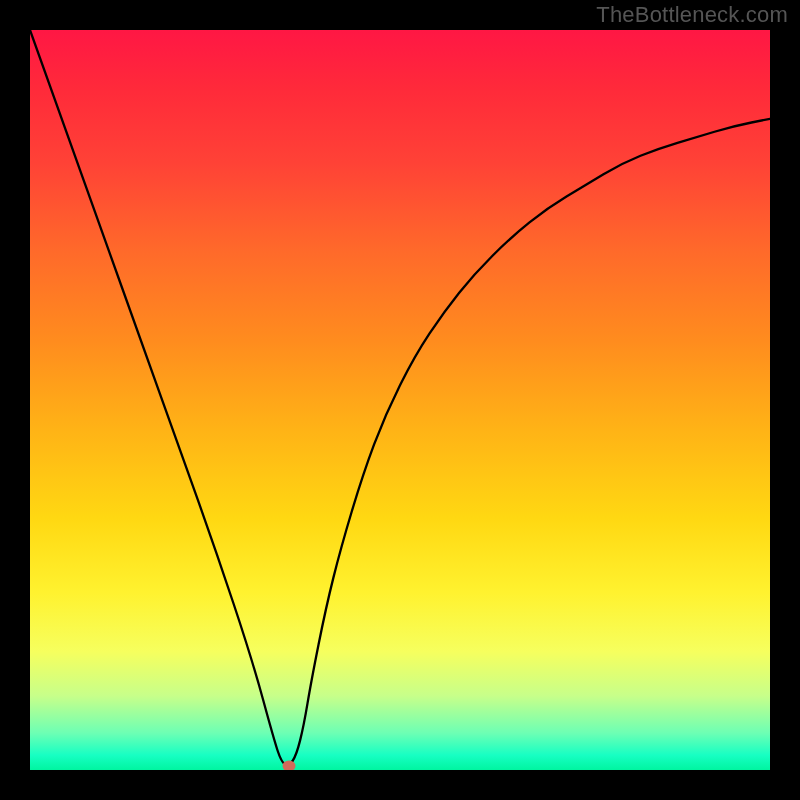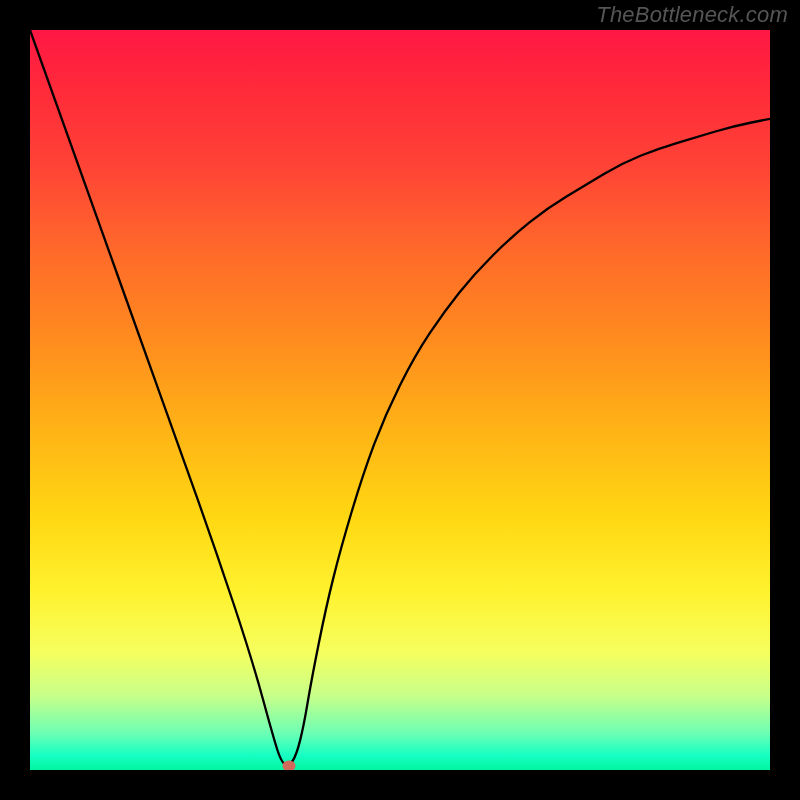--- a/index.html
+++ b/index.html
@@ -9,21 +9,20 @@
     height: 800px;
     overflow: hidden;
     background: #000;
     font-family: Arial, Helvetica, sans-serif;
   }
   .frame {
     position: relative;
     width: 800px;
     height: 800px;
     background: #000;
-    font-style: italic;
   }
   .watermark {
     position: absolute;
     top: 2px;
     right: 12px;
     color: #555;
     font-size: 22px;
     font-weight: 500;
     letter-spacing: 0.2px;
     z-index: 5;

